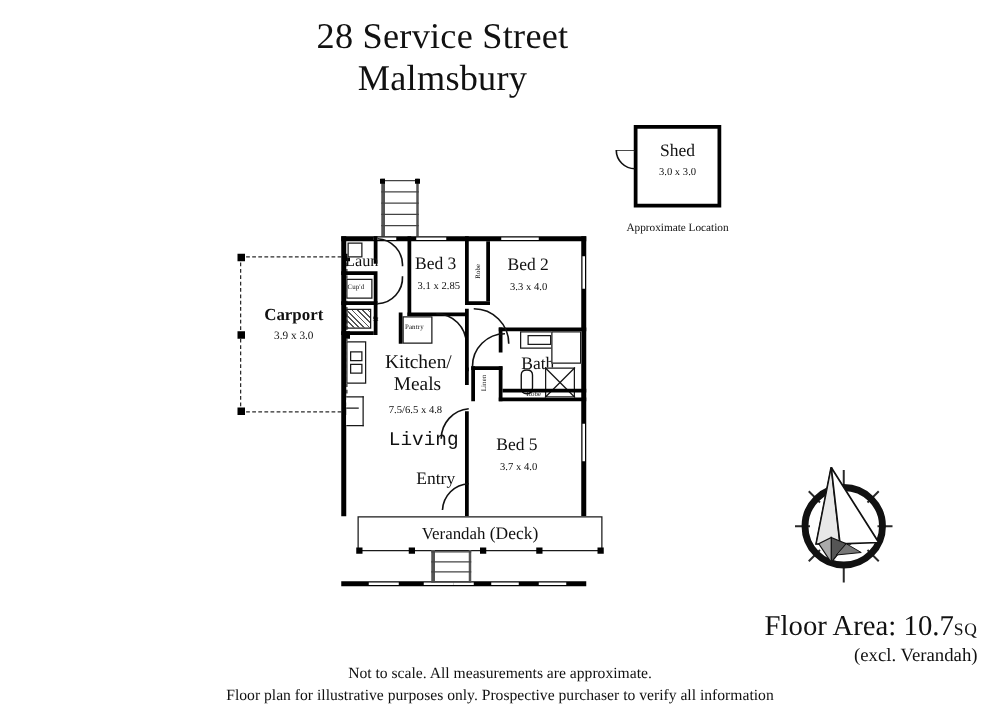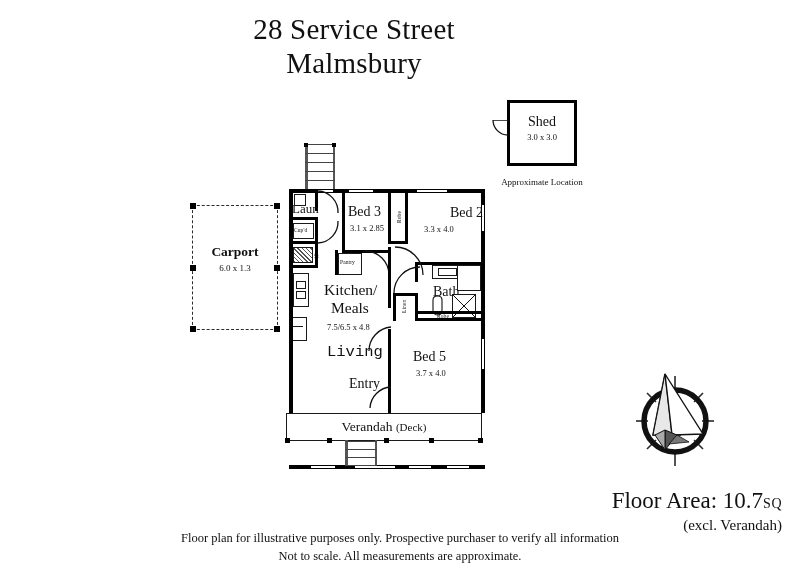--- a/index.html
+++ b/index.html
@@ -160,21 +160,21 @@
   .cp-node.tl { left: -3px; top: -3px; }
   .cp-node.tr { right: -3px; top: -3px; }
   .cp-node.bl { left: -3px; bottom: -3px; }
   .cp-node.br { right: -3px; bottom: -3px; }
   .cp-node.ml { left: -3px; top: 50%; margin-top: -3px; }
   .cp-node.mr { right: -3px; top: 50%; margin-top: -3px; }
 
   
   .plan {
     position: absolute;
-    left: 289px;
+    left: 273px;
     top: 189px;
     width: 196px;
     height: 280px;
   }
   .wall {
     position: absolute;
     background: #000;
   }
   .wall-thin {
     position: absolute;
@@ -231,21 +231,21 @@
     background: #fff;
   }
   .verandah-label {
     position: absolute;
     left: 0; top: 5px;
     width: 100%;
     text-align: center;
     font-size: 13.5px;
   }
   .verandah-label .deck {
-    font-size: 11px;
+    font-size: 14px;
   }
   .post {
     position: absolute;
     width: 5px;
     height: 5px;
     background: #000;
     bottom: -2.5px;
   }
 
   
@@ -280,21 +280,21 @@
       <path d="M18 0 L3 0 A15 15 0 0 0 18 15" fill="none" stroke="#111" stroke-width="1.3"></path>
       <line x1="18" y1="0" x2="18" y2="2" stroke="#111" stroke-width="1.3"></line>
     </svg>
     <div class="shed-label">Shed</div>
     <div class="shed-dim">3.0 x 3.0</div>
     <div class="shed-approx">Approximate Location</div>
   </div>
 
   <div class="carport">
     <div class="carport-label">Carport</div>
-    <div class="carport-dim">6.0 x 1.3</div>
+    <div class="carport-dim">3.9 x 3.0</div>
     <span class="cp-node tl"></span>
     <span class="cp-node tr"></span>
     <span class="cp-node bl"></span>
     <span class="cp-node br"></span>
     <span class="cp-node ml"></span>
     <span class="cp-node mr"></span>
   </div>
 
   <div style="position:absolute; left:305px; top:143px; width:30px; height:46px;">
     <div class="wall" style="left:0; top:0; width:2.5px; height:46px; background:#555;"></div>
@@ -370,21 +370,21 @@
 
     <svg class="door-svg" style="left:29px; top:30px; width:22px; height:24px;" viewBox="0 0 22 24">
       <path d="M0 24 A21 21 0 0 0 20 2" fill="none" stroke="#111" stroke-width="1.3"></path>
     </svg>
 
     <div class="wall" style="left:99px; top:0; width:3px; height:55px;"></div>
     <div class="wall" style="left:116px; top:4px; width:3px; height:48px;"></div>
     <div class="wall" style="left:99px; top:52px; width:20px; height:3px;"></div>
     <div class="tiny-label vert" style="left:107px; top:34px;">Robe</div>
 
-    <div class="room-label" style="left:133px; top:16px;margin-left:28px;">Bed 2</div>
+    <div class="room-label" style="left:133px; top:16px;">Bed 2</div>
     <div class="room-dim" style="left:135px; top:35px;">3.3 x 4.0</div>
     <div class="wall" style="left:126px; top:73px; width:70px; height:3px;"></div>
 
     <svg class="door-svg" style="left:104px; top:58px; width:30px; height:30px;" viewBox="0 0 30 30">
       <path d="M2 0 A28 28 0 0 1 30 28" fill="none" stroke="#111" stroke-width="1.3"></path>
     </svg>
 
     <div class="wall" style="left:99px; top:58px; width:3px; height:50px;"></div>
     <div class="wall" style="left:99px; top:105px; width:3px; height:14px;"></div>
 
@@ -490,17 +490,17 @@
   </div>
 
   <div class="floor-area">
     <div class="fa-main">
       <span>Floor Area: 10.7</span><span class="fa-sq">SQ</span>
     </div>
     <div class="fa-sub">(excl. Verandah)</div>
   </div>
 
   <div class="disclaimer">
+    <div>Not to scale. All measurements are approximate.</div>
     <div>Floor plan for illustrative purposes only. Prospective purchaser to verify all information</div>
-    <div>Not to scale. All measurements are approximate.</div>
   </div>
 
 </div>
 
 </body></html>

